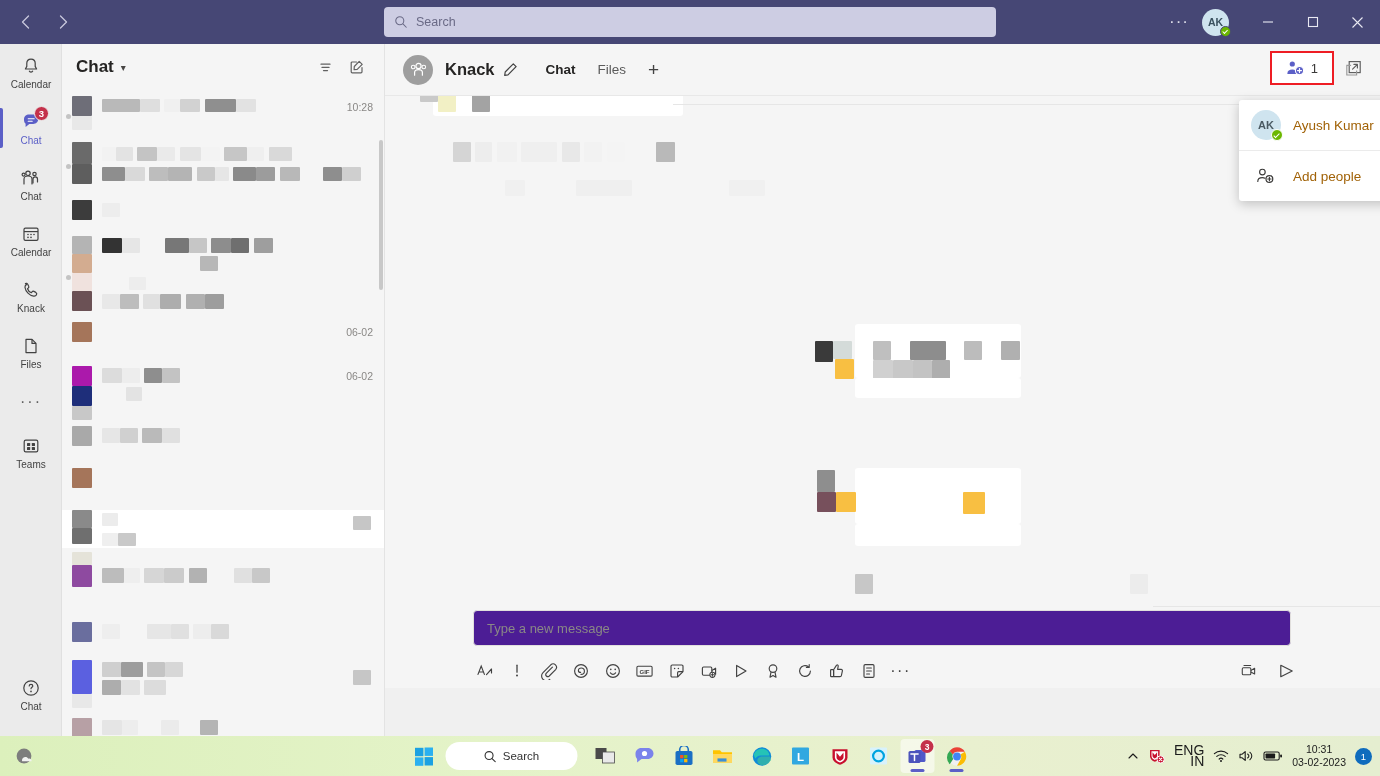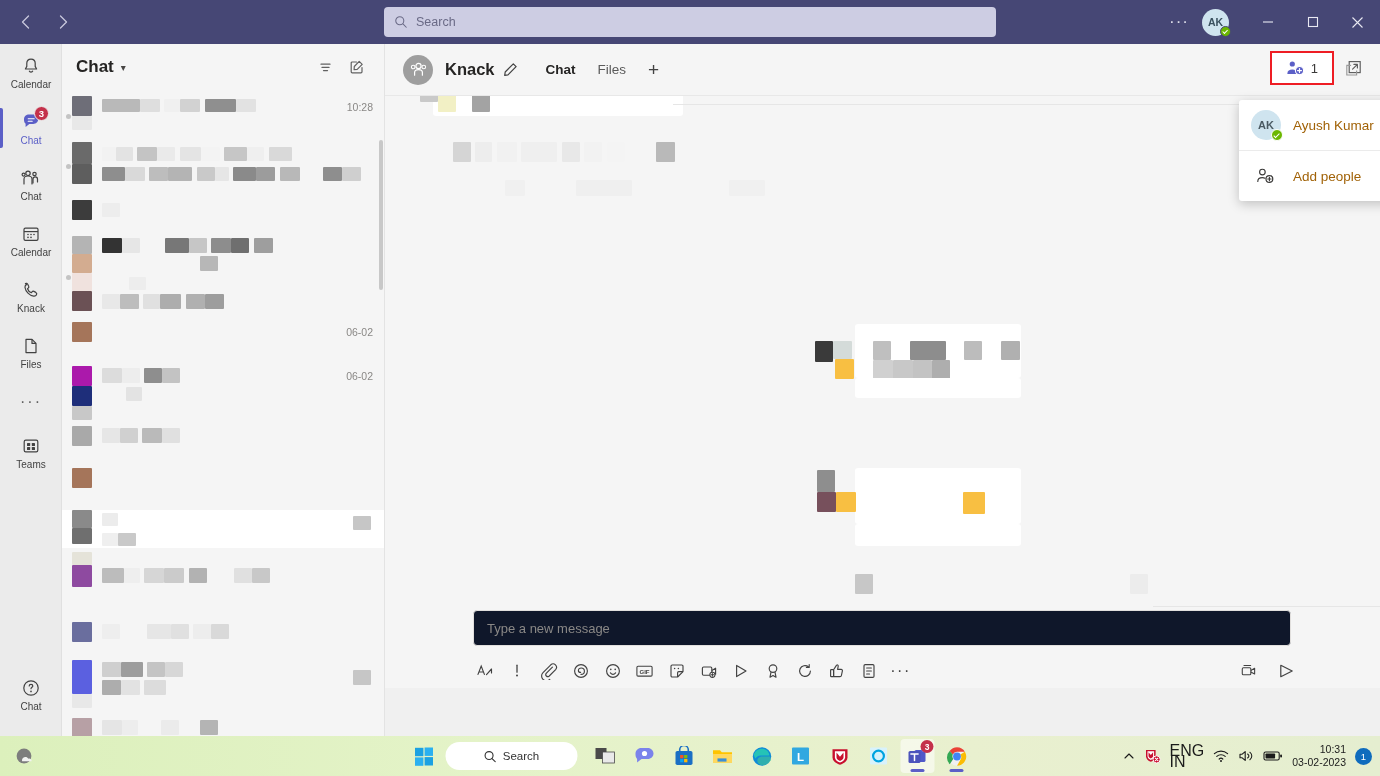--- a/index.html
+++ b/index.html
@@ -116,21 +116,21 @@
   
   .msgpane { position: relative; height: 571px; overflow: hidden; background: #f5f5f5; }
   .mrow { position: absolute; }
   .bubble-in { background: #ffffff; border-radius: 3px; }
   .divline { position: absolute; height: 1px; background: #e6e6e6; }
 
   
   .compose { position: absolute; bottom: 0; left: 0; width: 995px; height: 69px; background: #f5f5f5; }
   .cbox {
     position: absolute; left: 88px; top: -9px; width: 818px; height: 36px;
-    background: #0f172a; border: 1px solid #e1dfdd; border-radius: 4px;
+    background: #4c1d95; border: 1px solid #e1dfdd; border-radius: 4px;
     display: flex; align-items: center; padding-left: 13px; cursor: text;
   }
   .cph { font-size: 13px; color: #8a8886; }
   .ctools { position: absolute; left: 90px; top: 42px; display: flex; align-items: center; gap: 13px; }
   .ctool { width: 19px; height: 19px; display: flex; align-items: center; justify-content: center; cursor: pointer; color: #424242; }
   .ctools-right { position: absolute; right: 84px; top: 42px; display: flex; align-items: center; gap: 18px; }
 
   
   .dropdown {
     position: absolute; left: 1239px; top: 100px; width: 160px; background: #fff;
@@ -167,22 +167,22 @@
     align-items: center; justify-content: center; gap: 6px; cursor: pointer; margin-right: 6px;
   }
   .tb-search span { font-size: 11.5px; color: #333; }
   .tbi-badge {
     position: absolute; top: 1px; right: 1px; min-width: 13px; height: 13px; padding: 0 3px;
     background: #c4314b; color: #fff; border-radius: 7px; font-size: 8.5px; font-weight: bold;
     display: flex; align-items: center; justify-content: center;
   }
   .tray { position: absolute; right: 8px; display: flex; align-items: center; gap: 9px; }
   .tray-item { display: flex; align-items: center; justify-content: center; cursor: pointer; }
-  .tray-lang { font-size: 16px; color: #1b1b1b; line-height: 11.5px; text-align: left; cursor: pointer; }
-  .tray-clock { font-size: 10.5px; color: #1b1b1b; line-height: 13px; text-align: right; cursor: pointer; }
+  .tray-lang { font-size: 14px; color: #1b1b1b; line-height: 11.5px; text-align: right; cursor: pointer; }
+  .tray-clock { font-size: 10.5px; color: #1b1b1b; line-height: 13px; text-align: center; cursor: pointer; }
   .tray-notif {
     width: 17px; height: 17px; border-radius: 50%; background: #0f6cbd; color: #fff;
     font-size: 9.5px; display: flex; align-items: center; justify-content: center; cursor: pointer;
   }
 </style>
 </head>
 <body>
 
 <div class="app">
 

